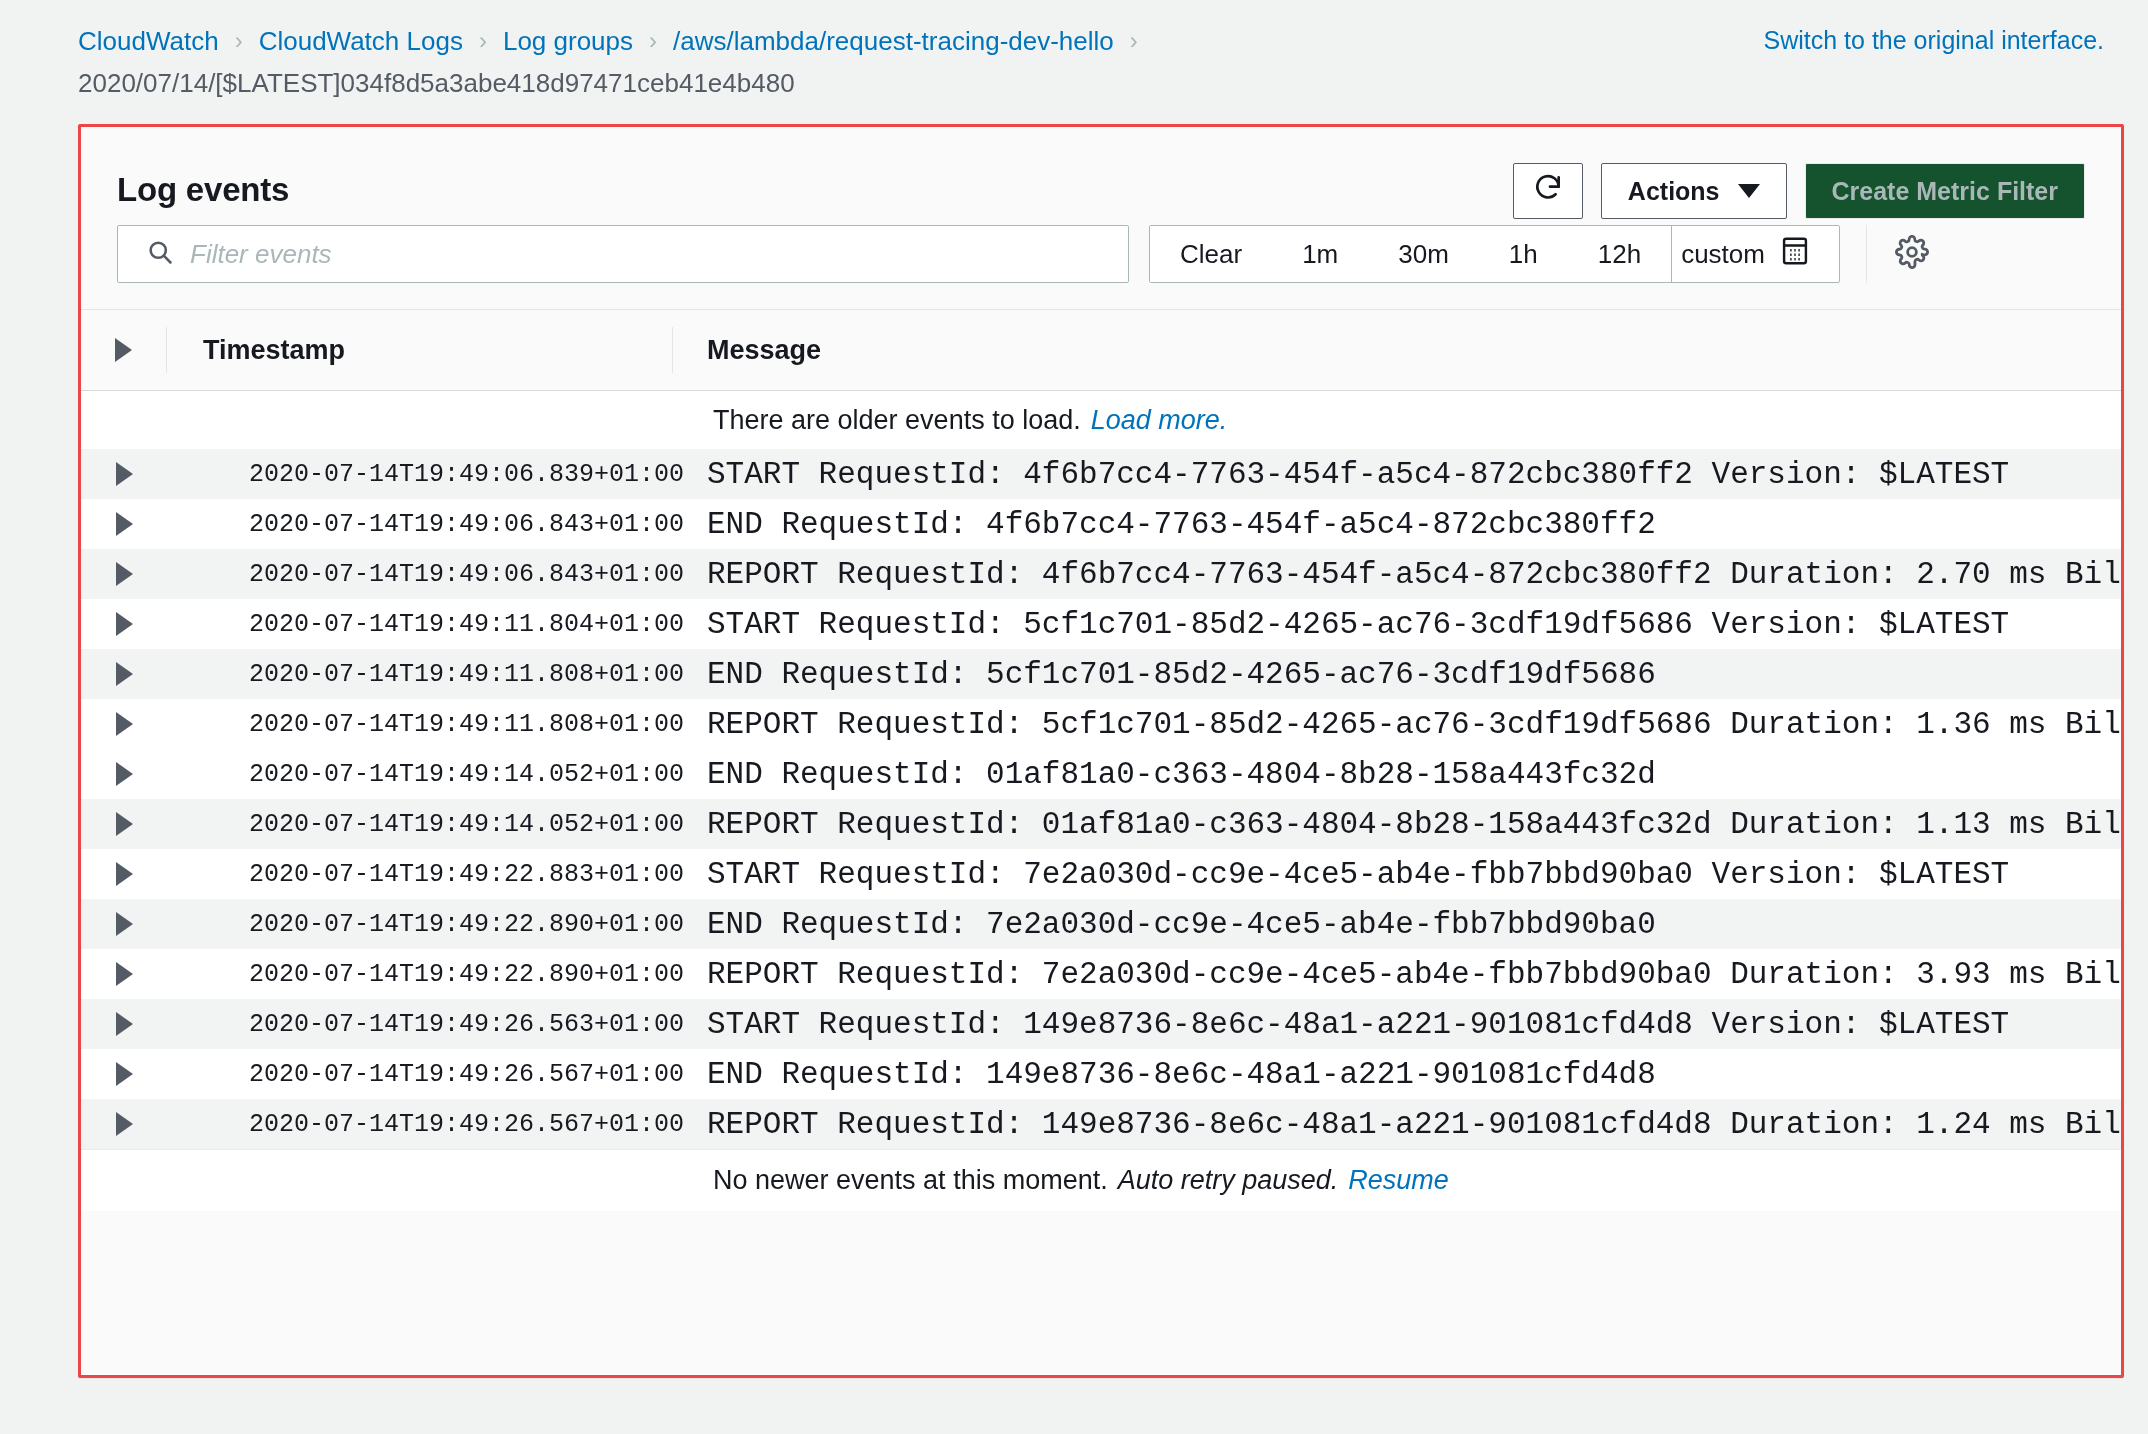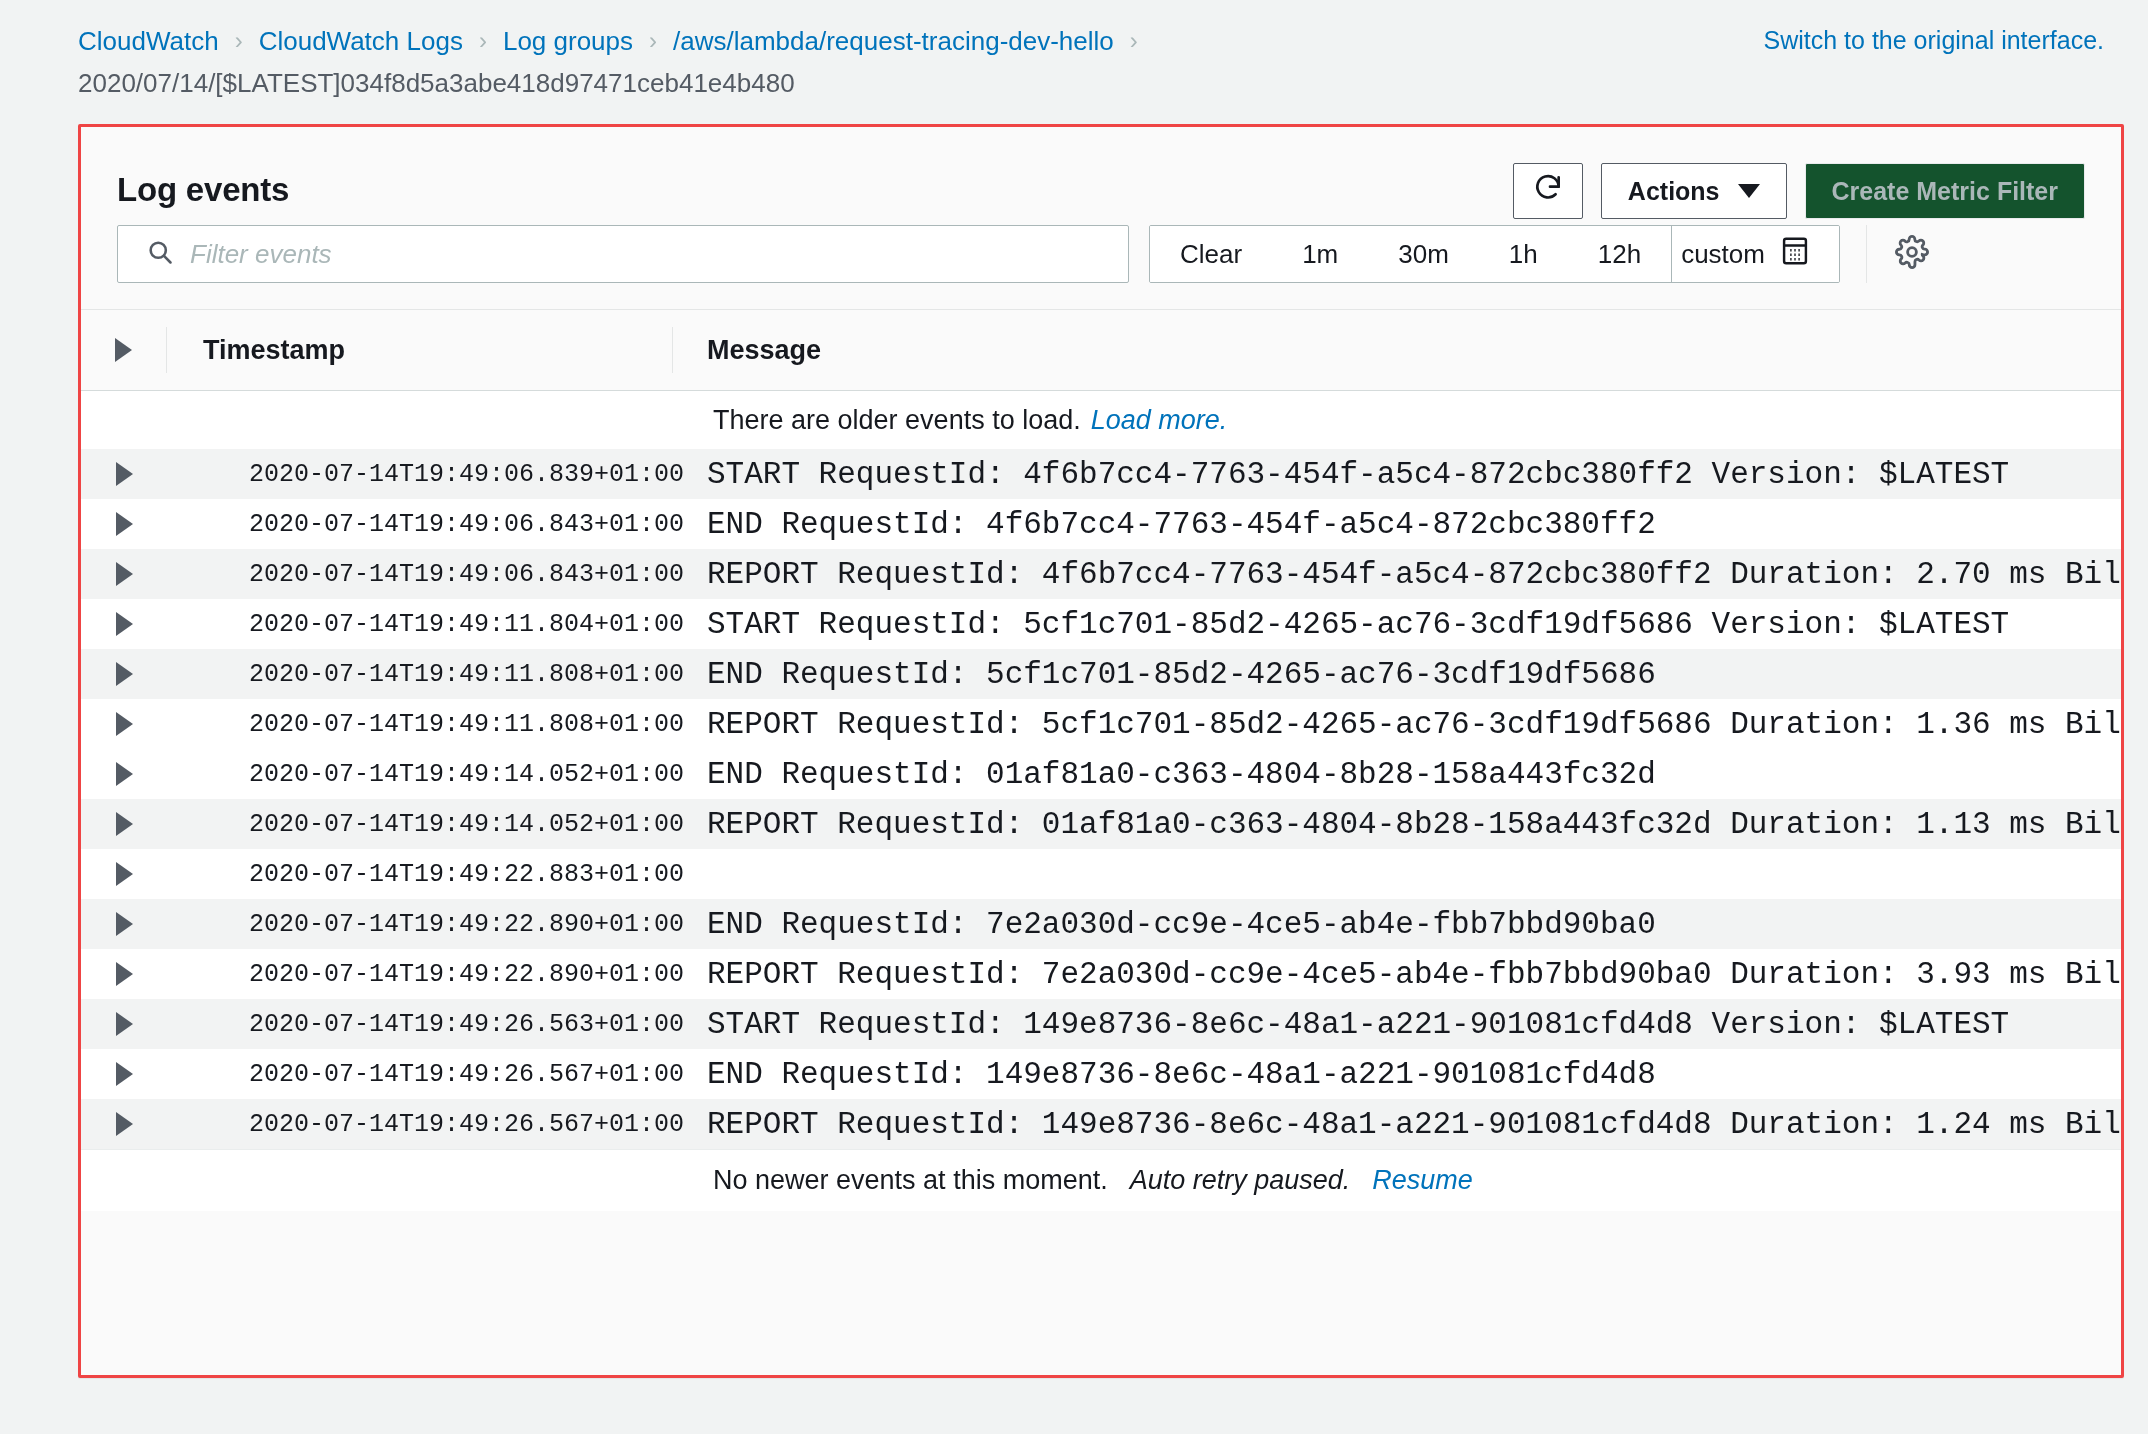--- a/index.html
+++ b/index.html
@@ -292,21 +292,20 @@
   }
 
   .footer-row {
     display: flex;
     align-items: center;
     height: 62px;
     background: #fff;
     padding-left: 632px;
     border-top: 1px solid #eaeded;
     white-space: nowrap;
-    gap: 12px;
   }
 </style>
 </head>
 <body>
 
 <div class="topbar">
   <div class="crumbs" id="crumbs">
       <a class="crumb-link">CloudWatch</a>
       <span class="crumb-sep">›</span>
       <a class="crumb-link">CloudWatch Logs</a>
@@ -461,20 +460,21 @@
             <span class="tri"></span>
           </div>
           <div class="td-ts">2020-07-14T19:49:14.052+01:00</div>
           <div class="td-msg">REPORT RequestId: 01af81a0-c363-4804-8b28-158a443fc32d Duration: 1.13 ms Billed Duration: 100 ms</div>
         </div>
         <div class="trow">
           <div class="td-toggle">
             <span class="tri"></span>
           </div>
           <div class="td-ts">2020-07-14T19:49:22.883+01:00</div>
+          <div class="td-msg">START RequestId: 7e2a030d-cc9e-4ce5-ab4e-fbb7bbd90ba0 Version: $LATEST</div>
         </div>
         <div class="trow alt">
           <div class="td-toggle">
             <span class="tri"></span>
           </div>
           <div class="td-ts">2020-07-14T19:49:22.890+01:00</div>
           <div class="td-msg">END RequestId: 7e2a030d-cc9e-4ce5-ab4e-fbb7bbd90ba0</div>
         </div>
         <div class="trow">
           <div class="td-toggle">

